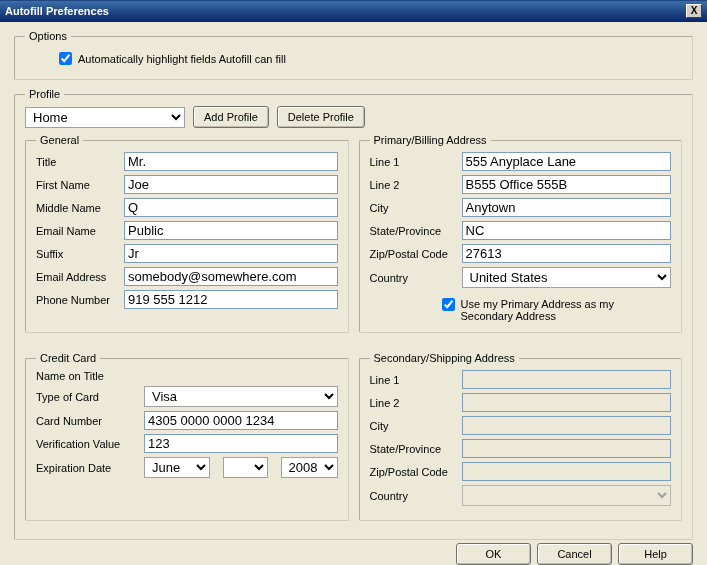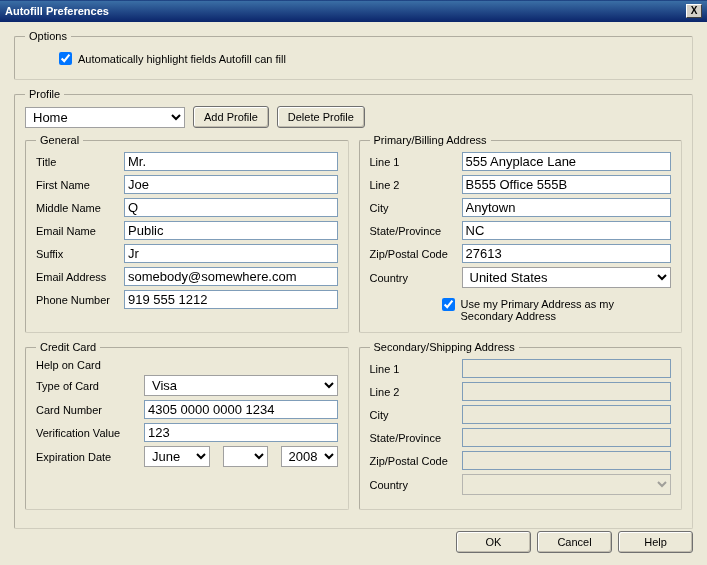--- a/index.html
+++ b/index.html
@@ -134,21 +134,21 @@
   .exp-row {
     display: flex;
     gap: 13px;
     flex: 1;
   }
   .exp-row select:first-child { flex: 1.4; }
   .exp-row select:nth-child(2) { flex: 0.9; }
   .exp-row select:nth-child(3) { flex: 1; }
   .footer-btns {
     position: absolute;
-    bottom: 12px;
+    bottom: 0;
     right: 14px;
     display: flex;
     gap: 6px;
   }
   .use-primary {
     display: flex;
     align-items: flex-start;
     gap: 6px;
     margin-top: 10px;
     margin-left: 72px;
@@ -243,25 +243,25 @@
             <span class="addr-label">Country</span>
           <select class="field-input"><option>United States</option></select>
         </div>
         <div class="use-primary">
           <input type="checkbox" checked="" style="">
           <span>Use my Primary Address as my Secondary Address</span>
         </div>
       </fieldset>
     </div>
 
-    <div class="two-col" style="margin-top:0">
+    <div class="two-col" style="margin-top:11px">
       <fieldset class="cc">
         <legend>Credit Card</legend>
         <div class="field-row">
-            <span class="cc-label">Help on Card</span>
+            <span class="cc-label">Name on Title</span>
           </div>
         <div class="field-row">
             <span class="cc-label">Type of Card</span>
             <select class="field-input" style="width:100%"><option>Visa</option></select>
           </div>
         <div class="field-row">
             <span class="cc-label">Card Number</span>
             <input type="text" class="field-input" value="4305 0000 0000 1234" style="">
           </div>
         <div class="field-row">

